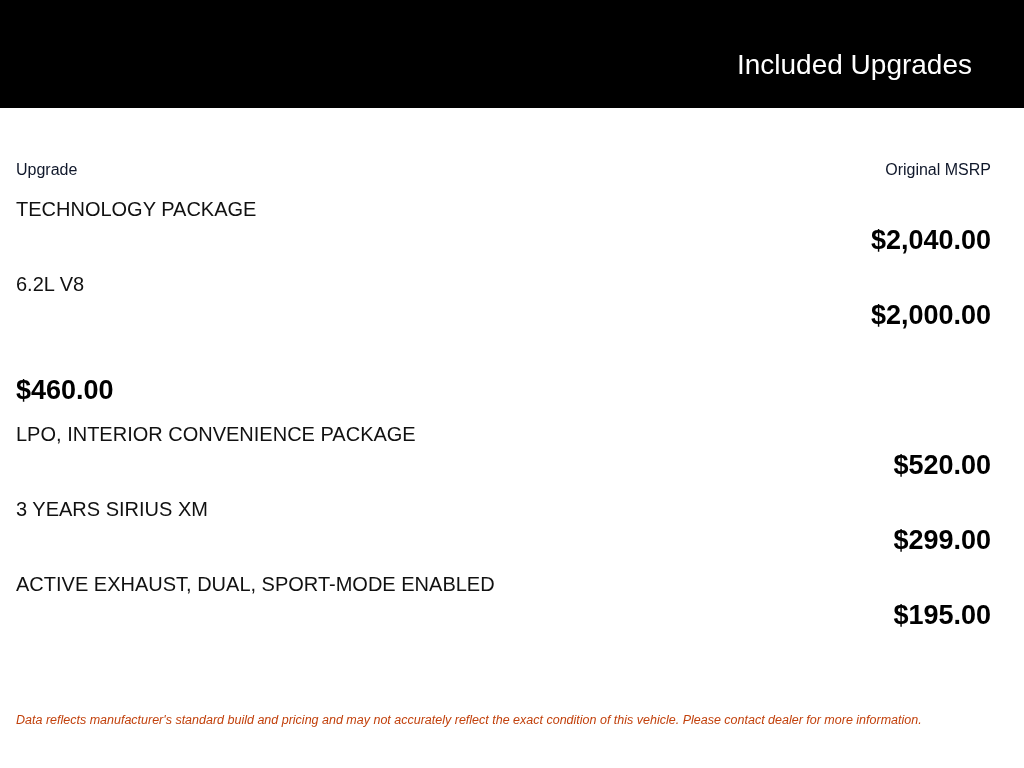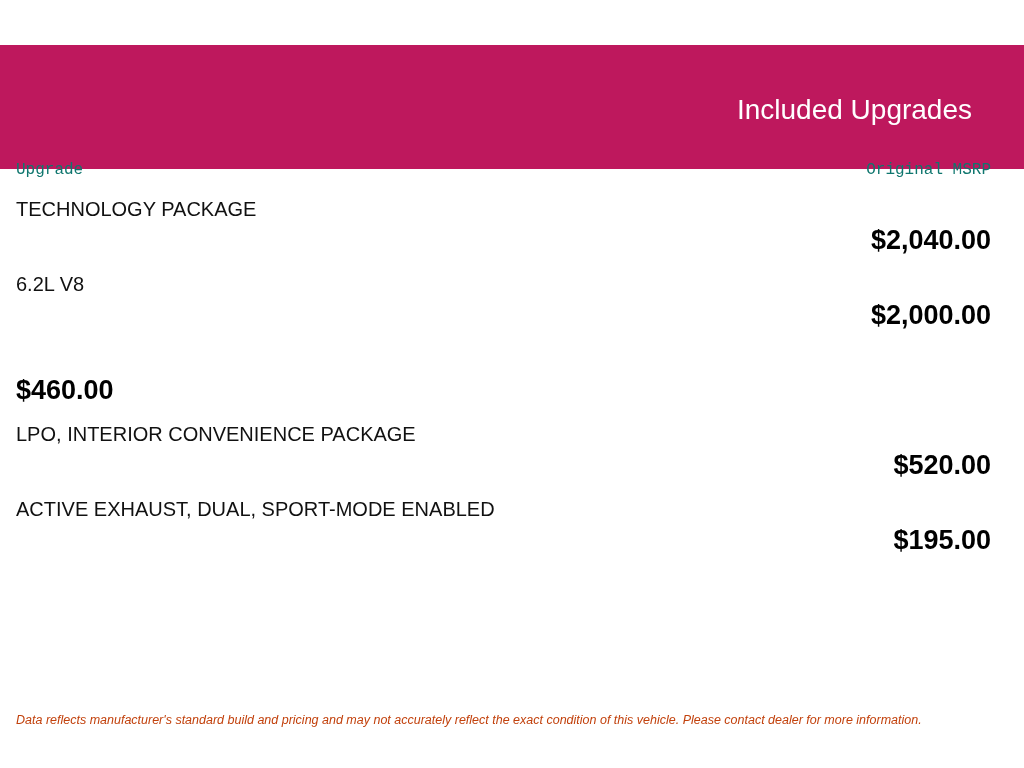--- a/index.html
+++ b/index.html
@@ -8,46 +8,44 @@
       width: 1024px;
       height: 768px;
       background: #ffffff;
       overflow: hidden;
       font-family: "Liberation Sans", sans-serif;
     }
     .header {
       position: absolute;
       left: 0; top: 0;
       width: 1024px;
-      height: 124px;
-      background: #be185d;
-      margin-top: 45px;
+      height: 108px;
+      background: #000000;
     }
     .header-title {
       position: absolute;
       right: 52px;
       top: 47px;
       color: #ffffff;
       font-size: 28px;
       line-height: 36px;
       font-weight: normal;
       margin: 0;
     }
     .col-headers {
       position: absolute;
       left: 16px;
       right: 33px;
       top: 160px;
       height: 20px;
       display: flex;
       justify-content: space-between;
-      color: #0f766e;
+      color: #0f172a;
       font-size: 16px;
       line-height: 20px;
-      font-family: Liberation Mono, monospace;
     }
     .rows {
       position: absolute;
       left: 16px;
       right: 33px;
       top: 197px;
     }
     .row {
       height: 75px;
       display: flex;
@@ -101,18 +99,22 @@
     <span class="row-price">$2,000.00</span>
   </div>
   <div class="row">
     <span class="row-price">$460.00</span>
   </div>
   <div class="row">
     <span class="row-name">LPO, INTERIOR CONVENIENCE PACKAGE</span>
     <span class="row-price">$520.00</span>
   </div>
   <div class="row">
+    <span class="row-name">3 YEARS SIRIUS XM</span>
+    <span class="row-price">$299.00</span>
+  </div>
+  <div class="row">
     <span class="row-name">ACTIVE EXHAUST, DUAL, SPORT-MODE ENABLED</span>
     <span class="row-price">$195.00</span>
   </div>
 </div>
 
 <div class="disclaimer">Data reflects manufacturer's standard build and pricing and may not accurately reflect the exact condition of this vehicle. Please contact dealer for more information.</div>
 
 </body></html>

